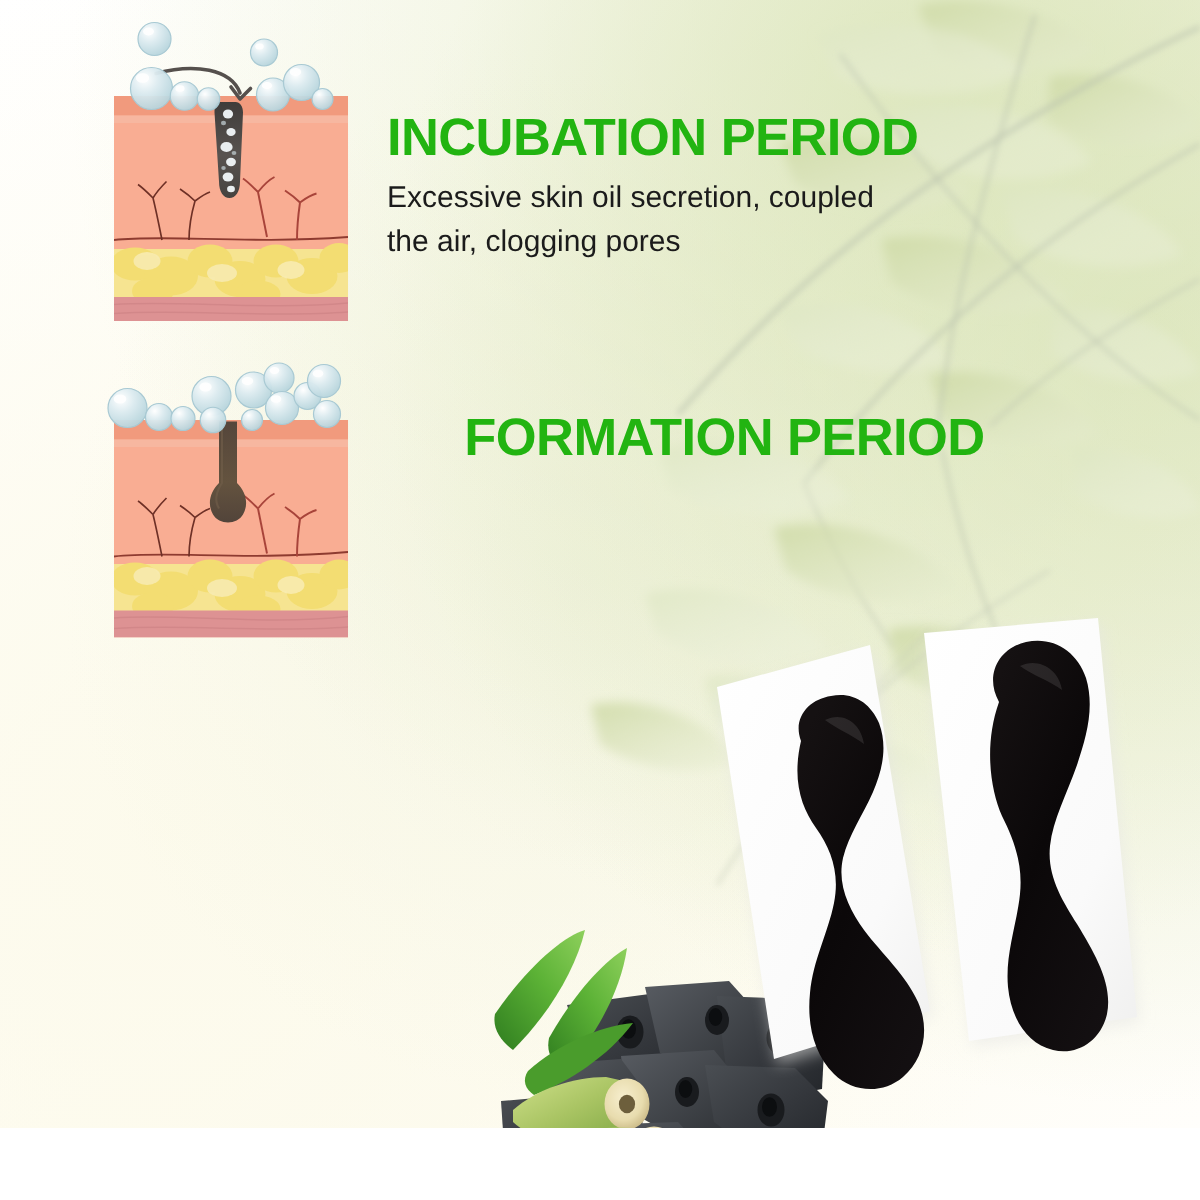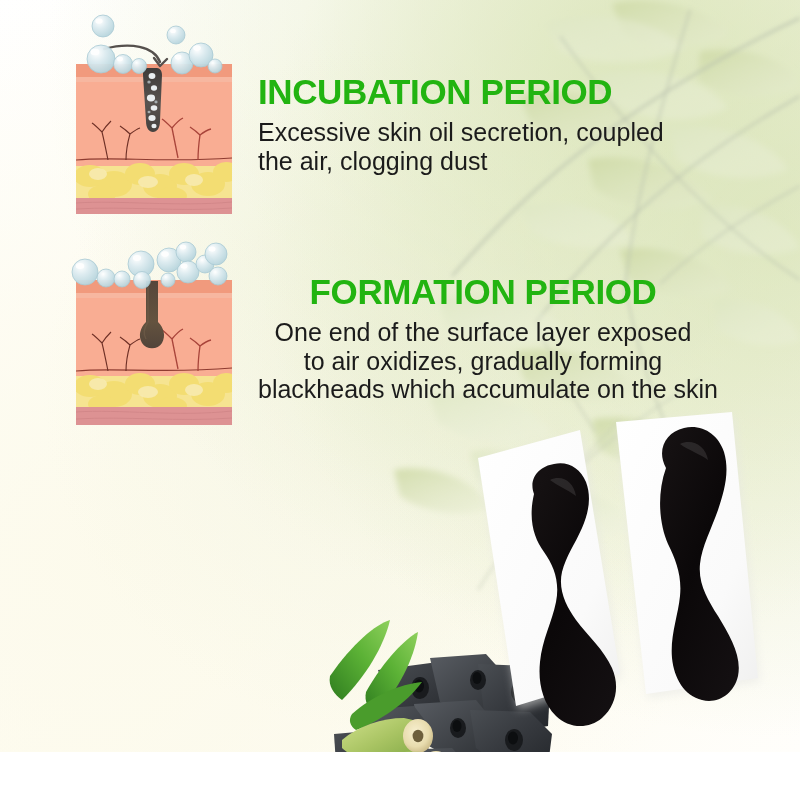--- a/index.html
+++ b/index.html
@@ -54,21 +54,21 @@
     font-weight: bold;
     font-size: 35px;
     line-height: 40px;
     letter-spacing: -0.4px;
     color: #22b411;
     margin: 0 0 6px 0;
     white-space: nowrap;
   }
   .body-text {
     font-family: "Liberation Sans", sans-serif;
-    font-size: 25px;
+    font-size: 20px;
     line-height: 28.5px;
     color: #1b1b1b;
     margin: 0;
   }
   .body-text .ln { display: block; white-space: nowrap; }
 
   
   #product-photo {
     position: absolute;
     left: 300px;
@@ -363,31 +363,26 @@
         <ellipse cx="116" cy="26" rx="3.5" ry="2.5"></ellipse>
         <ellipse cx="144" cy="9" rx="3.5" ry="2.5"></ellipse>
       </g>
     </svg>
   </div>
 
   <div class="text-block" id="block-incubation">
     <h2 class="heading">INCUBATION PERIOD</h2>
     <p class="body-text">
       <span class="ln">Excessive skin oil secretion, coupled</span>
-      <span class="ln">the air, clogging dust</span>
+      <span class="ln">the air, clogging pores</span>
     </p>
   </div>
 
   <div class="text-block" id="block-formation">
     <h2 class="heading">FORMATION PERIOD</h2>
-    <p class="body-text">
-      <span class="ln">One end of the surface layer exposed</span>
-      <span class="ln">to air oxidizes, gradually forming</span>
-      <span class="ln">blackheads which accumulate on the skin</span>
-    </p>
   </div>
 
   <div id="product-photo">
 
     <div id="charcoal-cluster">
       <svg width="240" height="182" viewBox="0 0 240 182" xmlns="http://www.w3.org/2000/svg">
         <defs>
           <linearGradient id="chg" x1="0" y1="0" x2="1" y2="1">
             <stop offset="0%" stop-color="#4a4e53"></stop>
             <stop offset="55%" stop-color="#34373c"></stop>

